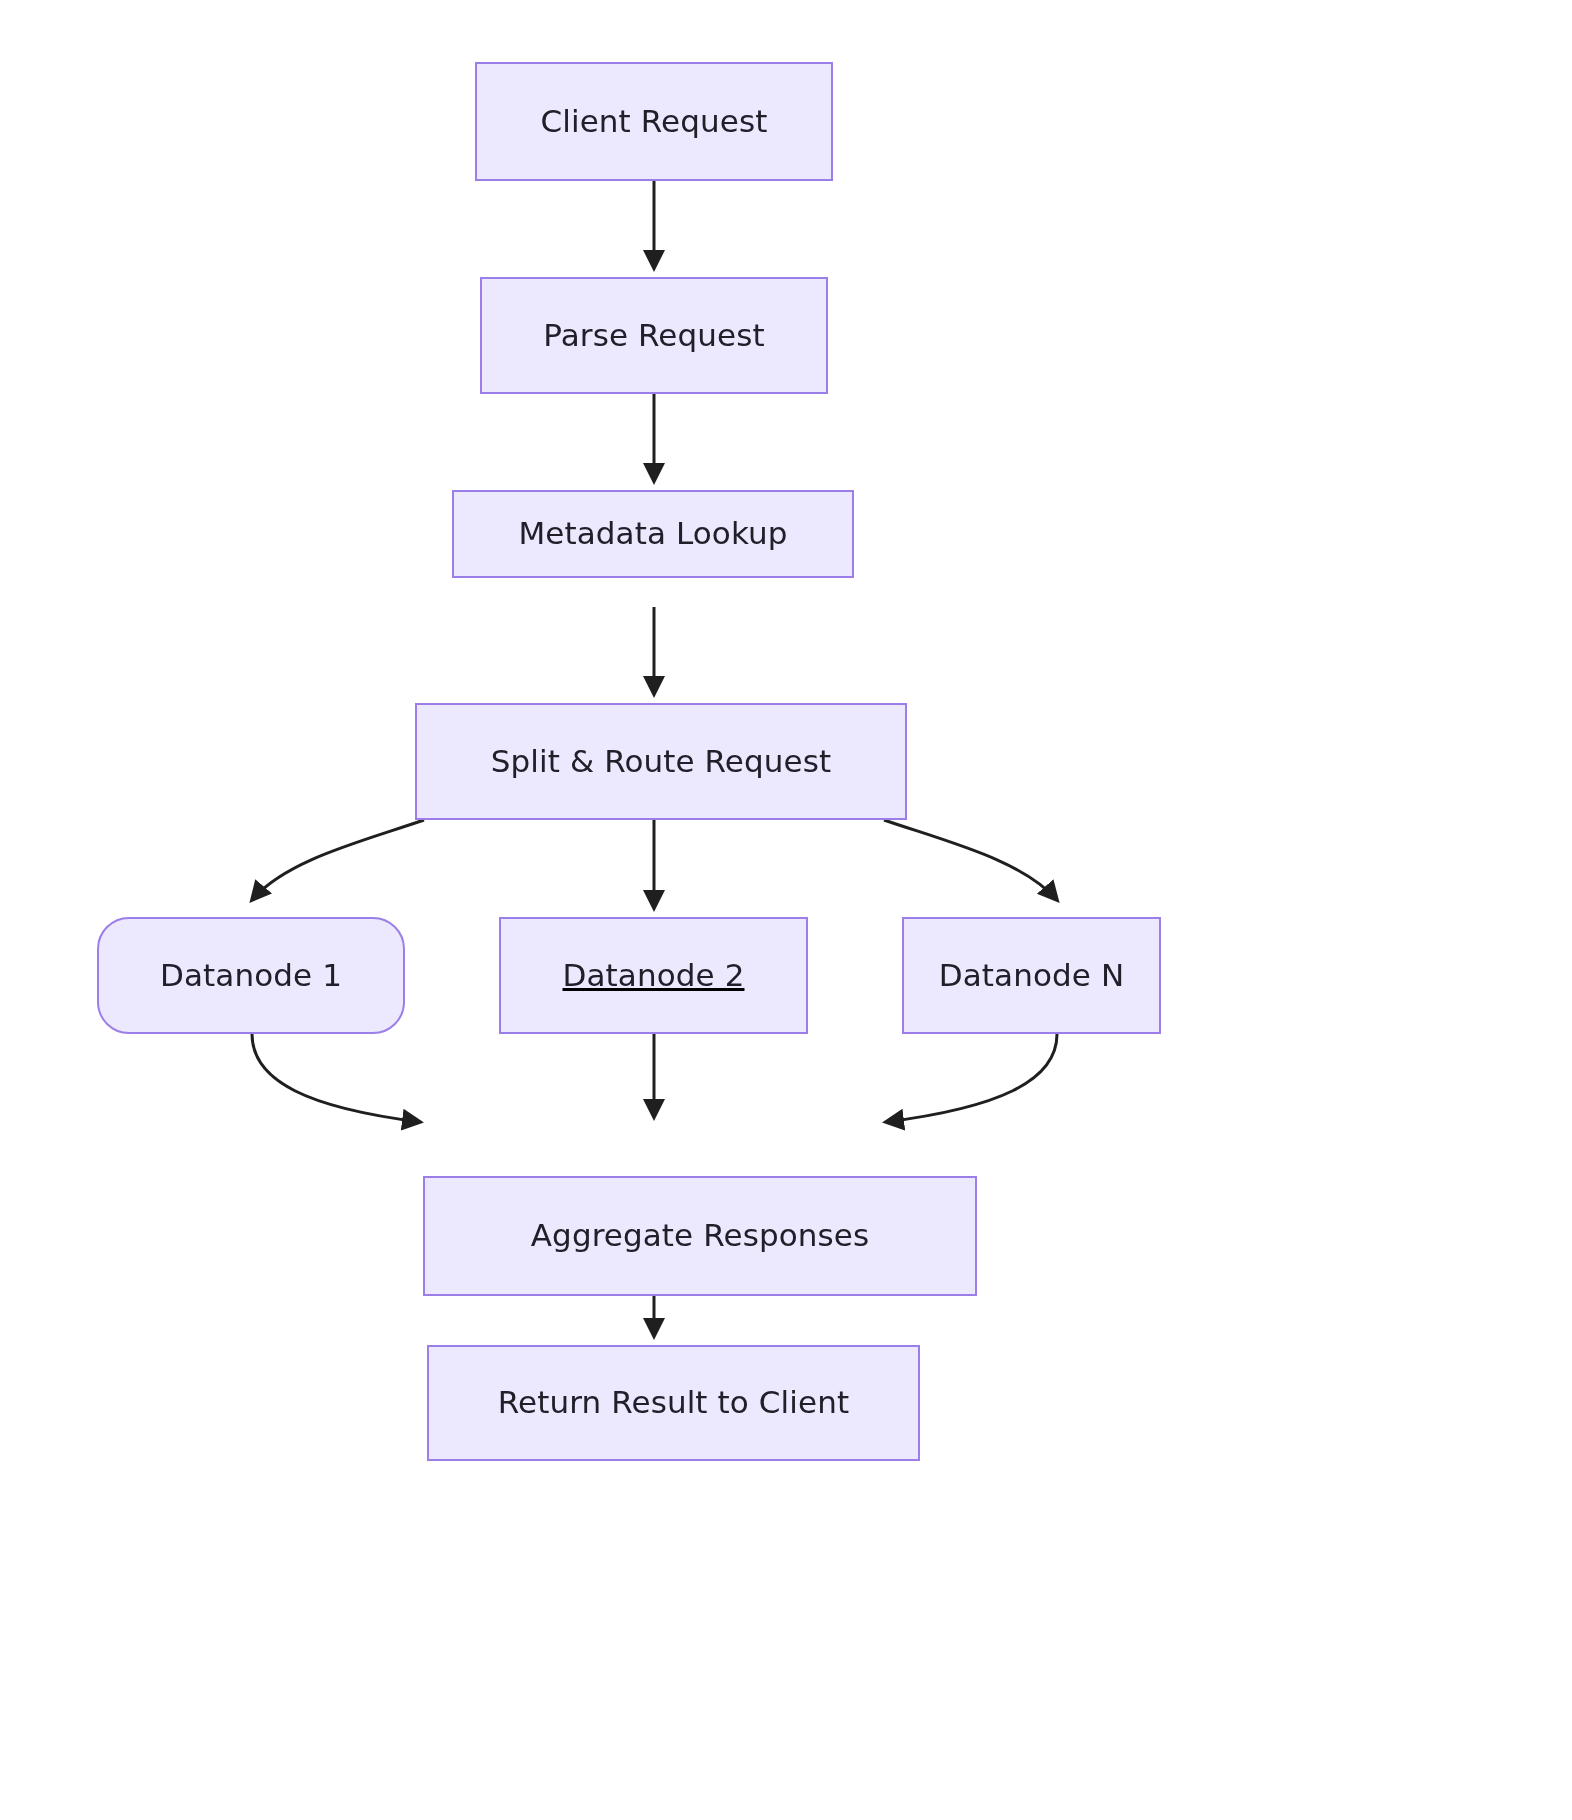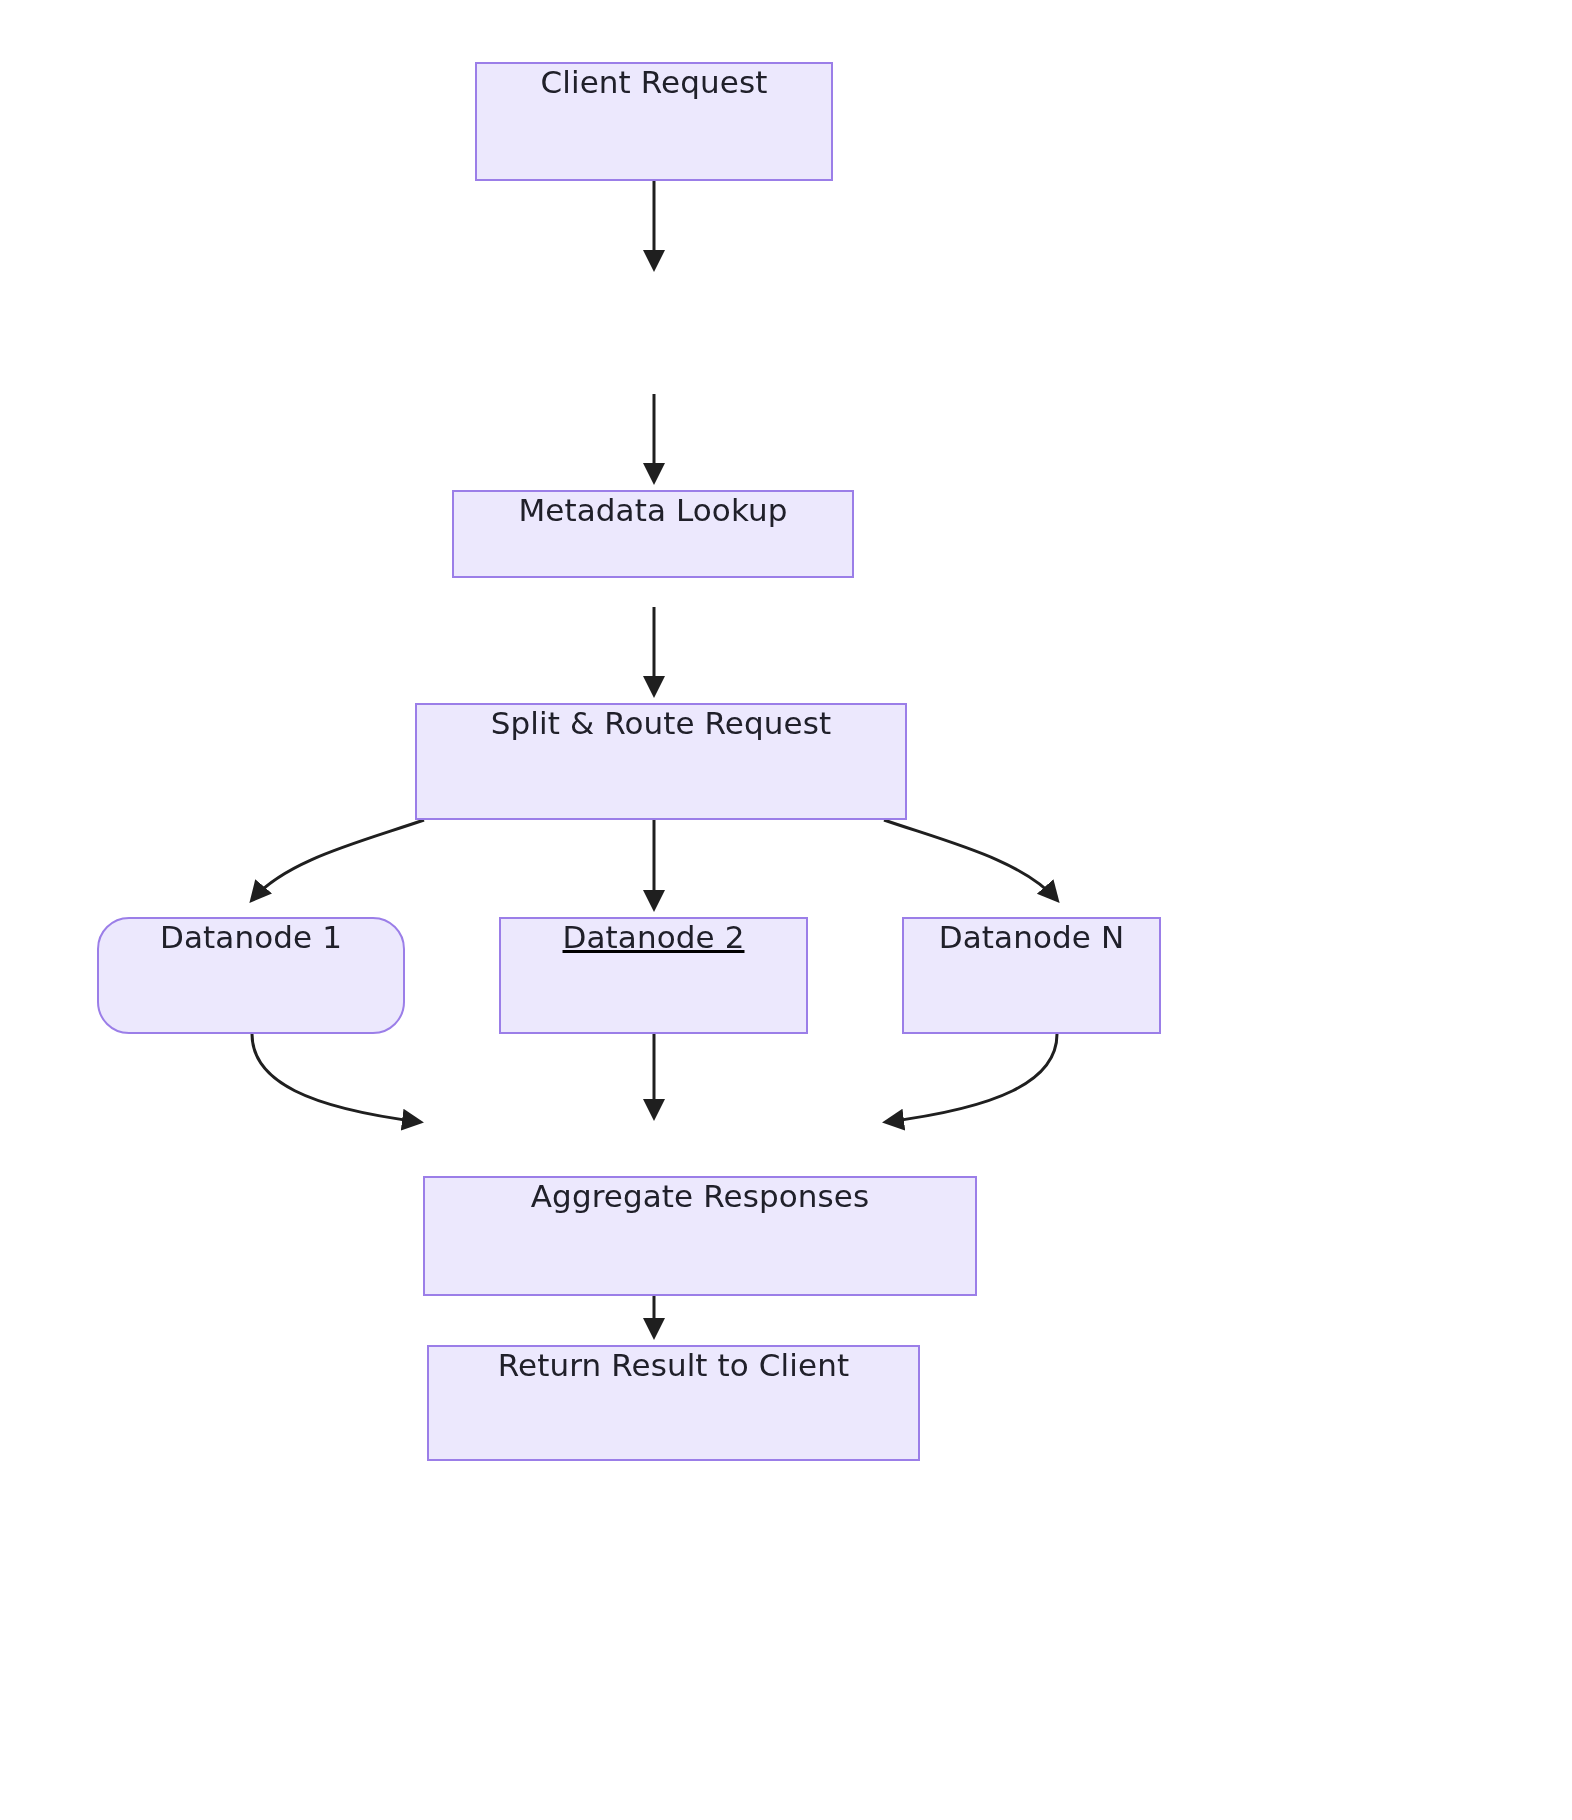--- a/index.html
+++ b/index.html
@@ -23,21 +23,21 @@
     top: 0;
     width: 1572px;
     height: 1820px;
   }
   .flow-node {
     position: absolute;
     box-sizing: border-box;
     background: #ECE8FD;
     border: 2.5px solid #9B7EE8;
     display: flex;
-    align-items: flex-start;
+    align-items: center;
     justify-content: center;
     z-index: 2;
   }
   .flow-node-label {
     font-family: "DejaVu Sans", sans-serif;
     font-size: 31px;
     color: #20202a;
     line-height: 1.2;
     text-align: center;
     white-space: nowrap;
@@ -74,20 +74,23 @@
 
     <path d="M 1057,1034 C 1057,1082 996,1108 886,1122" fill="none" stroke="#1F1F1F" stroke-width="3" marker-end="url(#arrowhead)"></path>
 
     <path d="M 654,1246 L 654,1336" fill="none" stroke="#1F1F1F" stroke-width="3" marker-end="url(#arrowhead)"></path>
   </svg>
 
   <div class="flow-node" style="left:475px; top:62px; width:358px; height:119px;">
     <span class="flow-node-label">Client Request</span>
   </div>
 
+  <div class="flow-node" style="left:480px; top:277px; width:348px; height:117px;">
+    <span class="flow-node-label">Parse Request</span>
+  </div>
 
   <div class="flow-node" style="left:452px; top:490px; width:402px; height:88px;">
     <span class="flow-node-label">Metadata Lookup</span>
   </div>
 
   <div class="flow-node" style="left:415px; top:703px; width:492px; height:117px;">
     <span class="flow-node-label">Split &amp; Route Request</span>
   </div>
 
   <div class="flow-node" style="left:97px; top:917px; width:308px; height:117px;border-radius:32px;">

